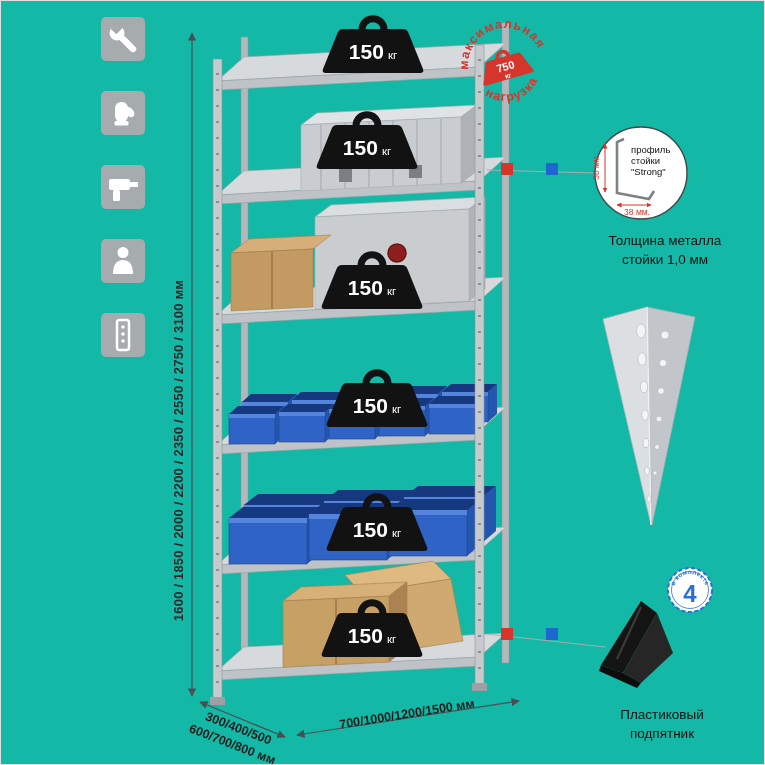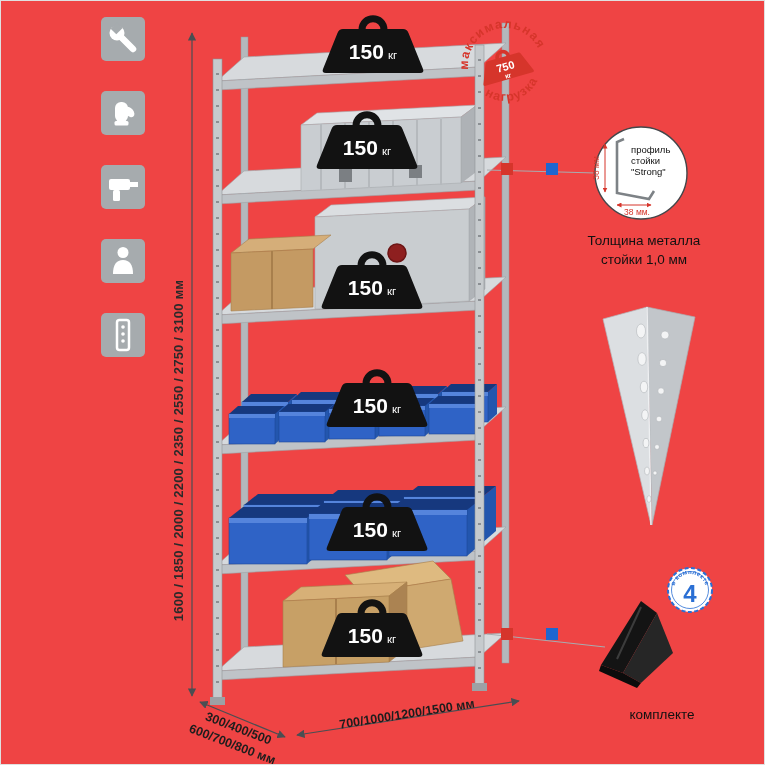--- a/index.html
+++ b/index.html
@@ -1,30 +1,30 @@
 <!DOCTYPE html>
 <html><head>
 <meta charset="utf-8">
 <style>
   html,body{margin:0;padding:0;background:#fff;}
-  .canvas{position:relative;width:765px;height:765px;background:#ef4444;border:1px solid #e0e0e0;
+  .canvas{position:relative;width:765px;height:765px;background:#14b8a6;border:1px solid #e0e0e0;
           font-family:"Liberation Sans", sans-serif;overflow:hidden;box-sizing:border-box;}
   .icon-col{position:absolute;left:100px;top:16px;display:flex;flex-direction:column;gap:30px;}
   .icon-box{width:44px;height:44px;background:#a6abae;border-radius:5px;display:flex;
             align-items:center;justify-content:center;}
   .main-svg{position:absolute;left:0;top:0;}
   .txt{position:absolute;color:#222;}
   .dim-height{left:-83px;top:442px;width:520px;text-align:center;font-size:13px;font-weight:600;
               transform:rotate(-90deg);letter-spacing:0.2px;color:#2a2a2a;}
   .dim-depth{left:188px;top:700px;width:112px;text-align:center;font-size:12.5px;font-weight:700;
              transform:rotate(21deg);transform-origin:0 0;line-height:1.35;color:#1d1d1d;}
   .dim-width{left:300px;top:706px;width:212px;text-align:center;font-size:12.5px;font-weight:700;
              transform:rotate(-9deg);color:#1d1d1d;}
   .caption{text-align:center;font-size:13.5px;line-height:1.4;color:#111;}
-  .cap-profile{left:563px;top:231px;width:160px;}
+  .cap-profile{left:584px;top:231px;width:160px;}
   .cap-foot{left:596px;top:705px;width:130px;}
 </style>
 </head>
 <body>
 
 <div class="canvas">
 
   <div class="icon-col">
     <div class="icon-box">
       <svg width="44" height="44" viewBox="0 0 44 44">
@@ -302,16 +302,17 @@
   </div>
 
   <div class="txt dim-width">700/1000/1200/1500 мм</div>
 
   <div class="txt caption cap-profile">
     <div>Толщина металла</div>
     <div>стойки 1,0 мм</div>
   </div>
 
   <div class="txt caption cap-foot">
-    <div>комплекте</div>
+    <div>Пластиковый</div>
+    <div>подпятник</div>
   </div>
 
 </div>
 
 </body></html>

